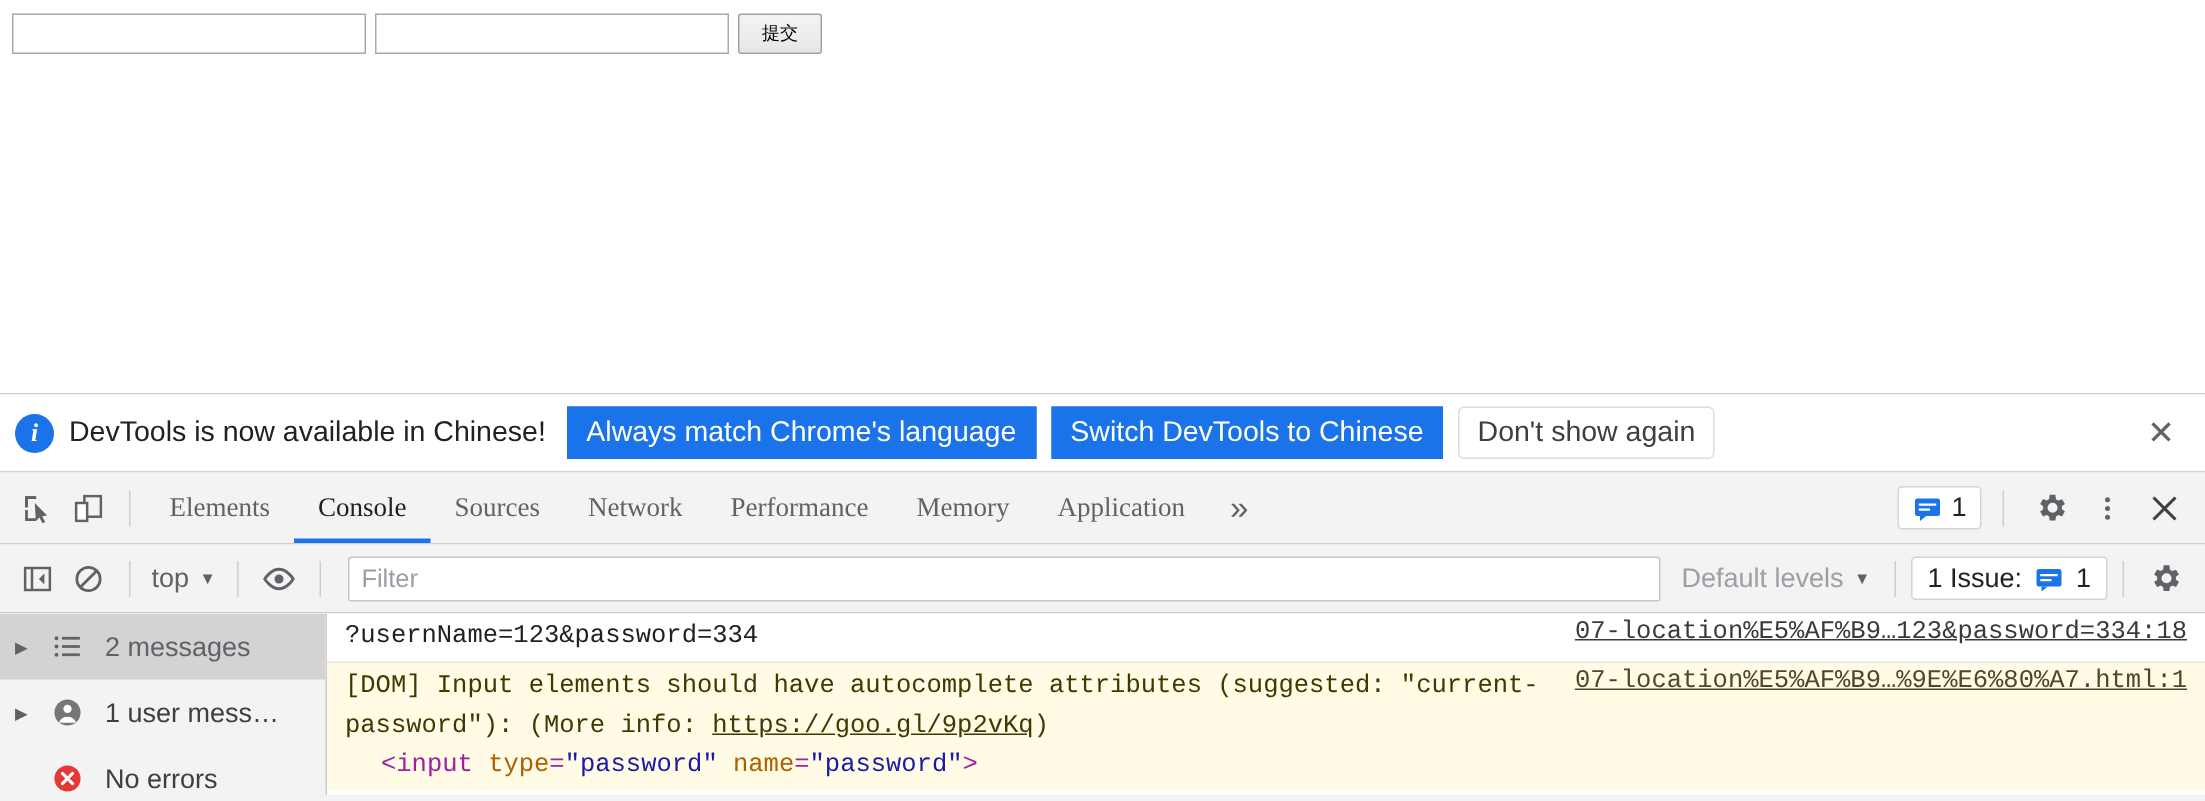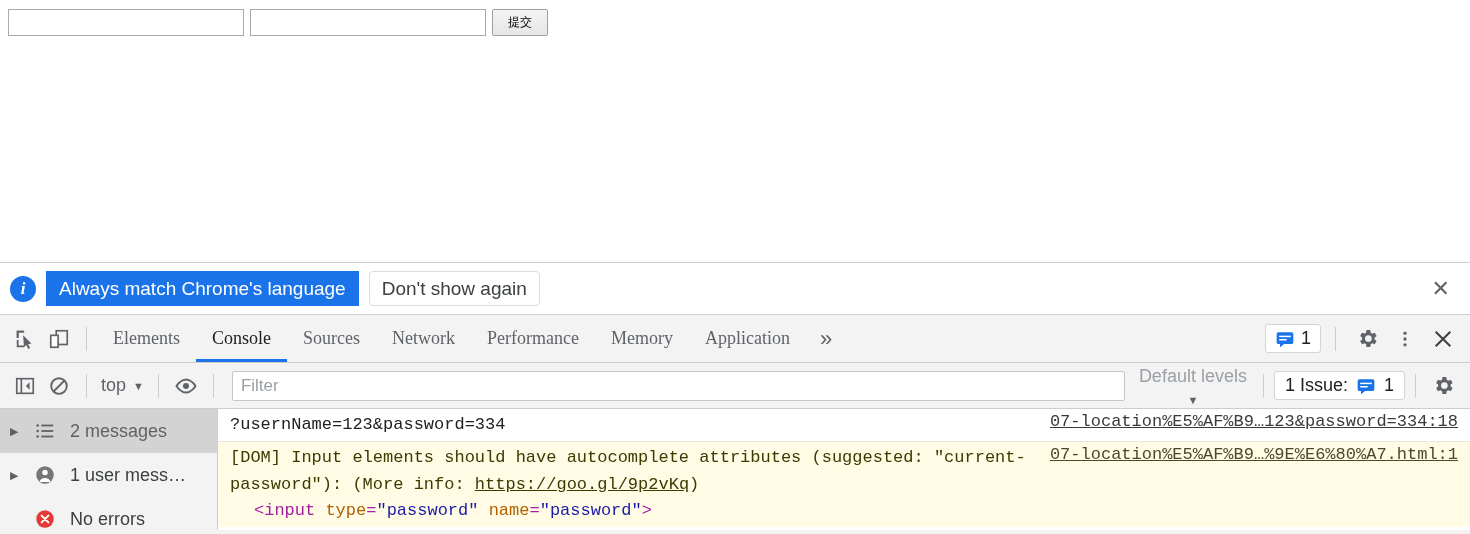--- a/index.html
+++ b/index.html
@@ -185,21 +185,21 @@
     padding: 0 8px;
     margin: 0 8px;
     border-radius: 2px;
     outline: none;
   }
   .filter-input::placeholder { color: #9aa0a6; }
   .levels {
     display: flex; align-items: center; gap: 7px;
     font-size: 18px; color: #9aa0a6;
     font-family: "Liberation Sans", sans-serif;
-    cursor: pointer; padding: 0 6px; white-space: nowrap; flex-direction: column;
+    cursor: pointer; padding: 0 6px; white-space: nowrap;
   }
   .issue-bar-chip {
     display: flex; align-items: center; gap: 8px;
     border: 1px solid #d4d4d4; border-radius: 3px;
     background: #fff; padding: 3px 10px; cursor: pointer;
     white-space: nowrap;
   }
   .issue-bar-chip .lbl {
     font-size: 18px; color: #202124;
     font-family: "Liberation Sans", sans-serif;
@@ -291,21 +291,23 @@
     <input class="text-input username" type="text" placeholder="" style="">
     <input class="text-input password" type="text" placeholder="" style="">
     <button class="submit-btn">提交</button>
   </div>
 </div>
 
 <div class="devtools">
 
   <div class="banner">
     <div class="info-icon">i</div>
+    <div class="banner-text">DevTools is now available in Chinese!</div>
     <button class="btn-primary">Always match Chrome's language</button>
+    <button class="btn-primary">Switch DevTools to Chinese</button>
     <button class="btn-outline">Don't show again</button>
     <div class="banner-close">✕</div>
   </div>
 
   <div class="tabstrip">
     <div class="tool-icon">
       <svg width="22" height="22" viewBox="0 0 24 24">
         <path d="M3 3 h8 v2 H5 v6 H3 Z" fill="#5f6368"></path>
         <path d="M3 13 v8 h8 v-2 H5 v-6 Z" fill="#5f6368" opacity="0"></path>
         <path d="M3 3h8v2H5v6H3V3zm0 10h2v6h6v2H3v-8z" fill="#5f6368"></path>

